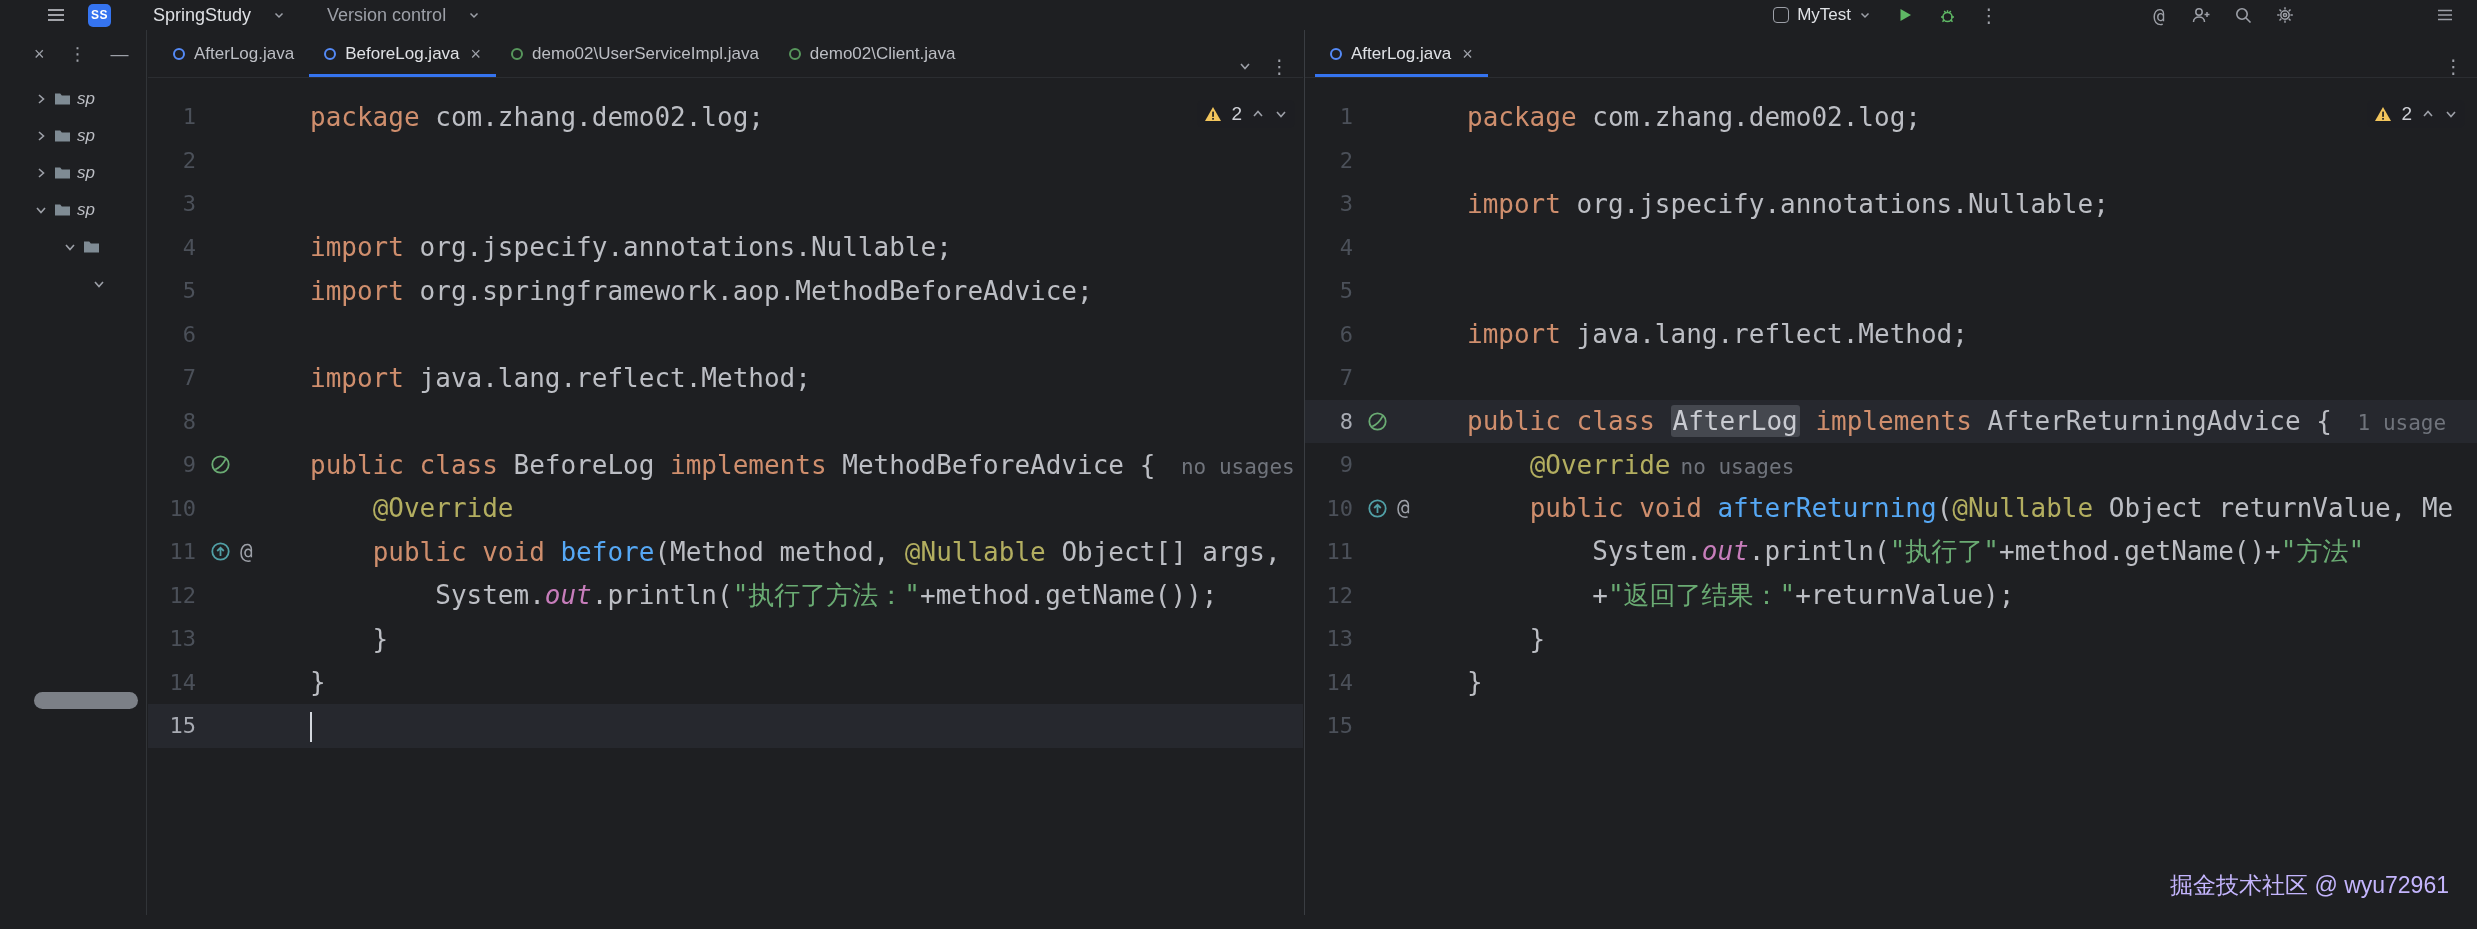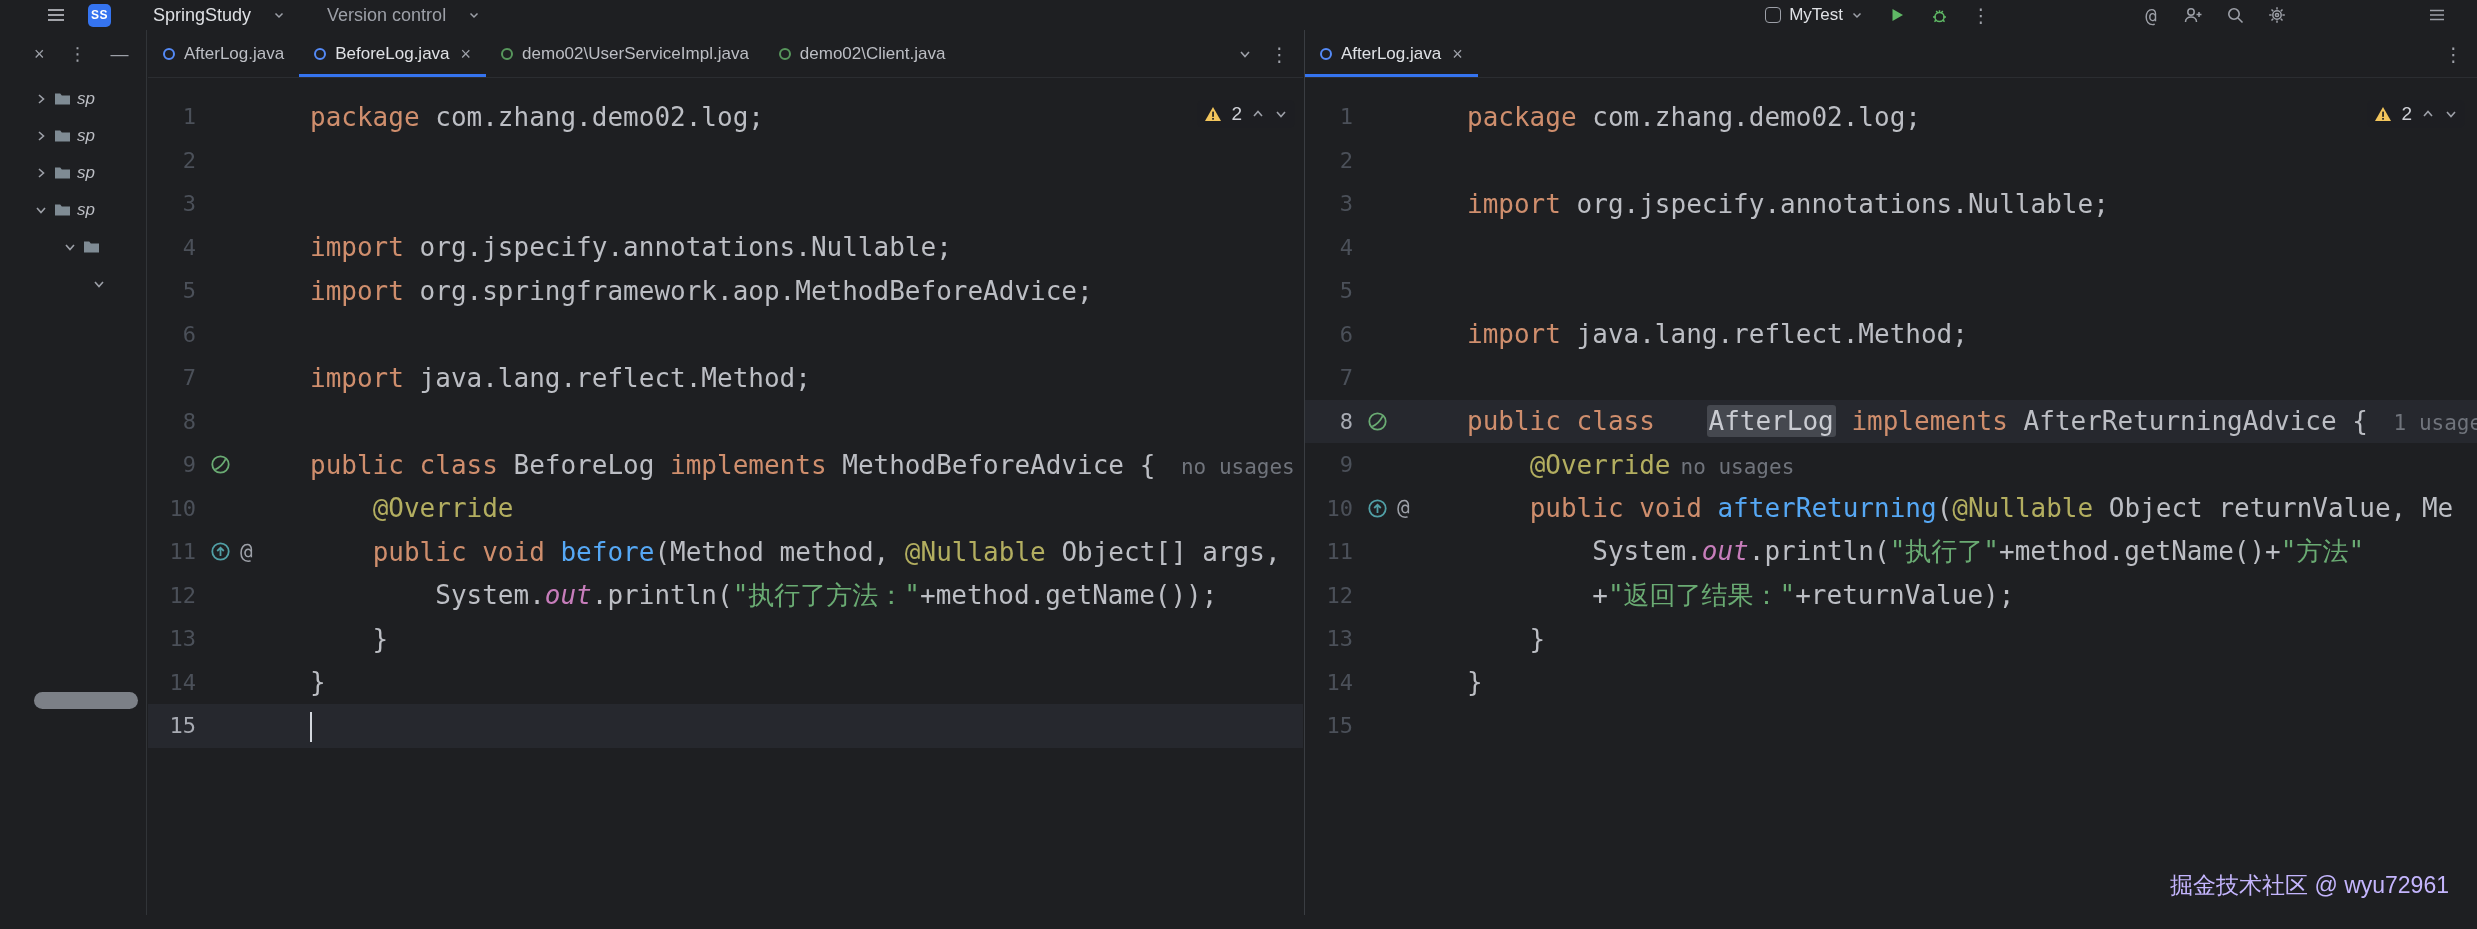--- a/index.html
+++ b/index.html
@@ -7,21 +7,21 @@
        font-family:"Liberation Sans",sans-serif;color:#bcbec4;-webkit-font-smoothing:antialiased;}
 
   
   .topbar{position:absolute;top:0;left:0;right:0;height:30px;display:flex;align-items:center;
           padding-left:44px;box-sizing:border-box;}
   .topbar .lgroup{display:flex;align-items:center;gap:20px;}
   .logo{width:23px;height:23px;border-radius:5px;background:#3574f0;color:#fff;font-size:12px;
         font-weight:bold;display:flex;align-items:center;justify-content:center;letter-spacing:.5px;}
   .tb-item{display:flex;align-items:center;gap:22px;font-size:18px;color:#dfe1e5;margin-left:22px;}
   .tb-item.dim{color:#9da0a8;}
-  .topbar .rgroup{margin-left:auto;display:flex;align-items:center;gap:18px;padding-right:28px;}
+  .topbar .rgroup{margin-left:auto;display:flex;align-items:center;gap:18px;padding-right:20px;}
   .icon-btn{display:flex;align-items:center;justify-content:center;width:24px;height:24px;color:#9da0a8;}
   .runcfg{display:flex;align-items:center;gap:8px;font-size:17px;color:#dfe1e5;margin-right:4px;}
   .cfg-box{width:14px;height:14px;border:1.6px solid #9da0a8;border-radius:4px;}
   .rspace1{width:110px;} .rspace2{width:100px;}
   .at-glyph{font-size:19px;color:#9da0a8;font-family:"DejaVu Sans Mono",monospace;}
   .kebab{font-size:19px;color:#9da0a8;font-family:"DejaVu Sans",sans-serif;}
 
   
   .main{position:absolute;top:30px;left:0;right:0;bottom:0;}
 
@@ -34,22 +34,22 @@
   .tree-row{height:37px;display:flex;align-items:center;gap:6px;font-size:17px;color:#bcbec4;
             white-space:nowrap;font-style:italic;}
   .tree-row .chev{display:flex;width:14px;flex:0 0 14px;}
   .thumb{position:absolute;left:34px;top:662px;width:104px;height:17px;border-radius:9px;background:#7c8087;}
 
   
   .pane{position:absolute;top:0;bottom:0;overflow:hidden;background:#1e1f22;}
   .pane-left{left:148px;width:1155px;}
   .pane-right{left:1304px;right:0;border-left:1px solid #3a3d42;box-sizing:border-box;}
 
-  .tabbar{height:48px;display:flex;align-items:center;border-bottom:1px solid #2b2d31;
-          box-sizing:border-box;padding-left:0;}
+  .tabbar{height:48px;display:flex;align-items:flex-end;border-bottom:1px solid #2b2d31;
+          box-sizing:border-box;padding-left:10px;}
   .tab{position:relative;height:100%;display:flex;align-items:center;gap:9px;padding:0 15px;
        font-size:17px;color:#bcbec4;cursor:default;white-space:nowrap;}
   .tab.active{color:#dfe1e5;}
   .tab.active::after{content:"";position:absolute;left:0;right:0;bottom:0;height:3px;background:#3574f0;}
   .ring{width:12px;height:12px;border-radius:50%;border:2px solid #548af7;box-sizing:border-box;flex:0 0 12px;}
   .tab-close{color:#9da0a8;font-size:18px;line-height:1;margin-left:2px;}
   .tabbar-end{margin-left:auto;display:flex;align-items:center;gap:18px;padding-right:14px;color:#9da0a8;}
 
   .editor{position:absolute;top:48px;left:0;right:0;bottom:0;padding-top:17px;overflow:hidden;}
   .code-row{height:43.5px;display:flex;align-items:center;white-space:pre;
@@ -60,21 +60,21 @@
   .gutter-icons{width:114px;flex:0 0 114px;box-sizing:border-box;padding-left:14px;
                 display:flex;align-items:center;gap:9px;}
   .code-text{white-space:pre;}
   .tk-kw{color:#cf8e6d;}
   .tk-pl{color:#bcbec4;}
   .tk-an{color:#b3ae60;}
   .tk-mb{color:#56a8f5;}
   .tk-st{color:#6aab73;}
   .tk-fi{color:#c77dbb;font-style:italic;}
   .tk-hint{color:#70747c;font-size:21px;margin-left:10px;}
-  .tk-hl{color:#c9cbd1;background:#45484f;border-radius:3px;padding:1px 2px;margin-left:36px;}
+  .tk-hl{color:#c9cbd1;background:#45484f;border-radius:3px;padding:1px 2px;}
   .caret{display:inline-block;width:2px;height:30px;background:#d4d7dd;vertical-align:middle;}
   .at-ic{color:#9da0a8;font-size:21px;font-family:"DejaVu Sans Mono",monospace;}
 
   .inspect{position:absolute;top:70px;display:flex;align-items:center;gap:9px;
            background:rgba(30,31,34,.88);border-radius:6px;padding:3px 7px;}
   .inspect.left{right:8px;} .inspect.right{right:12px;}
   .inspect .cnt{color:#ced0d6;font-size:19px;}
 
   .watermark{position:absolute;right:28px;bottom:14px;font-size:23px;color:#c4b5fd;}
   svg{display:block;}

